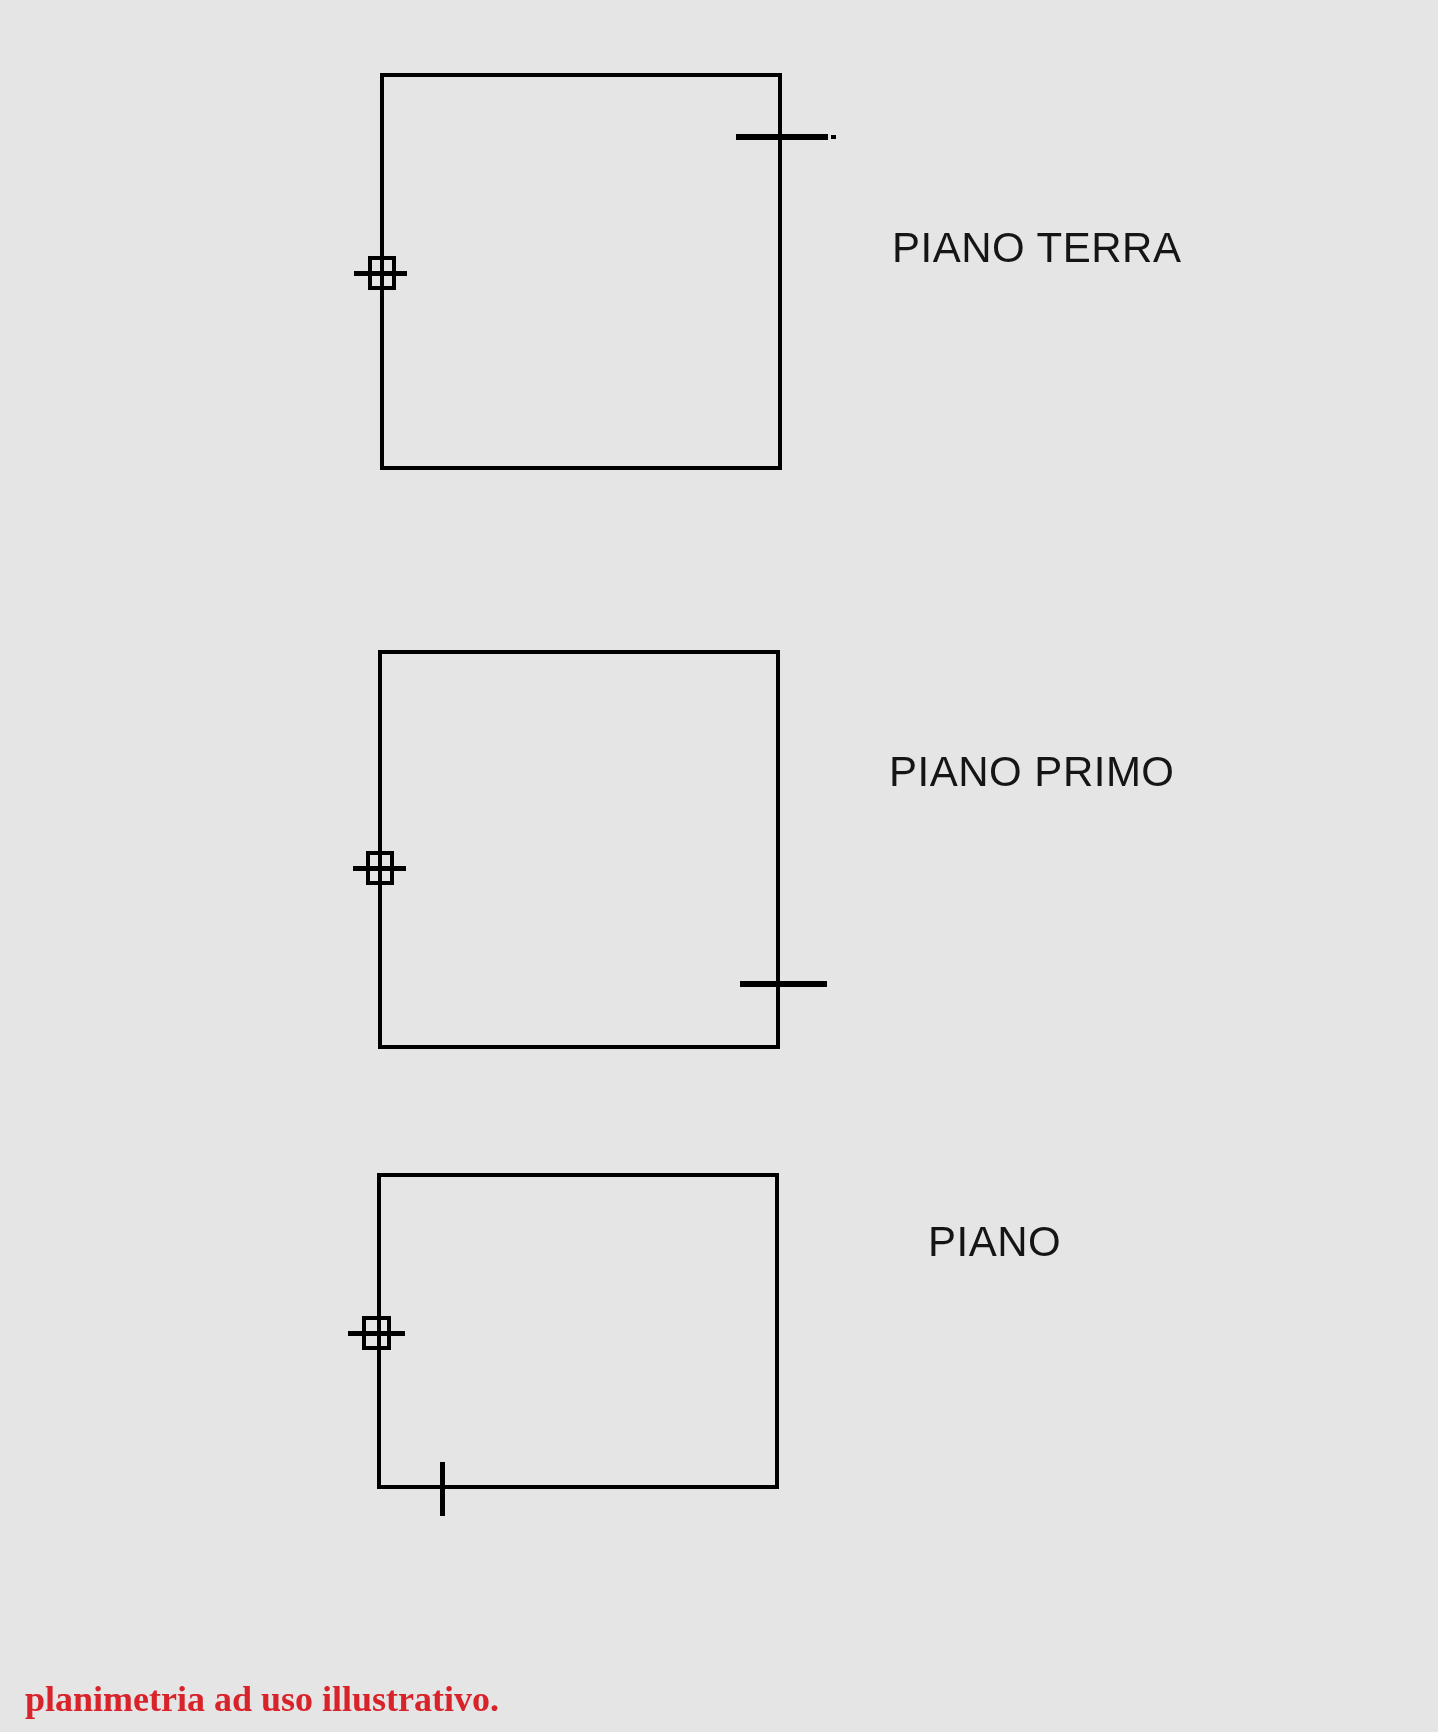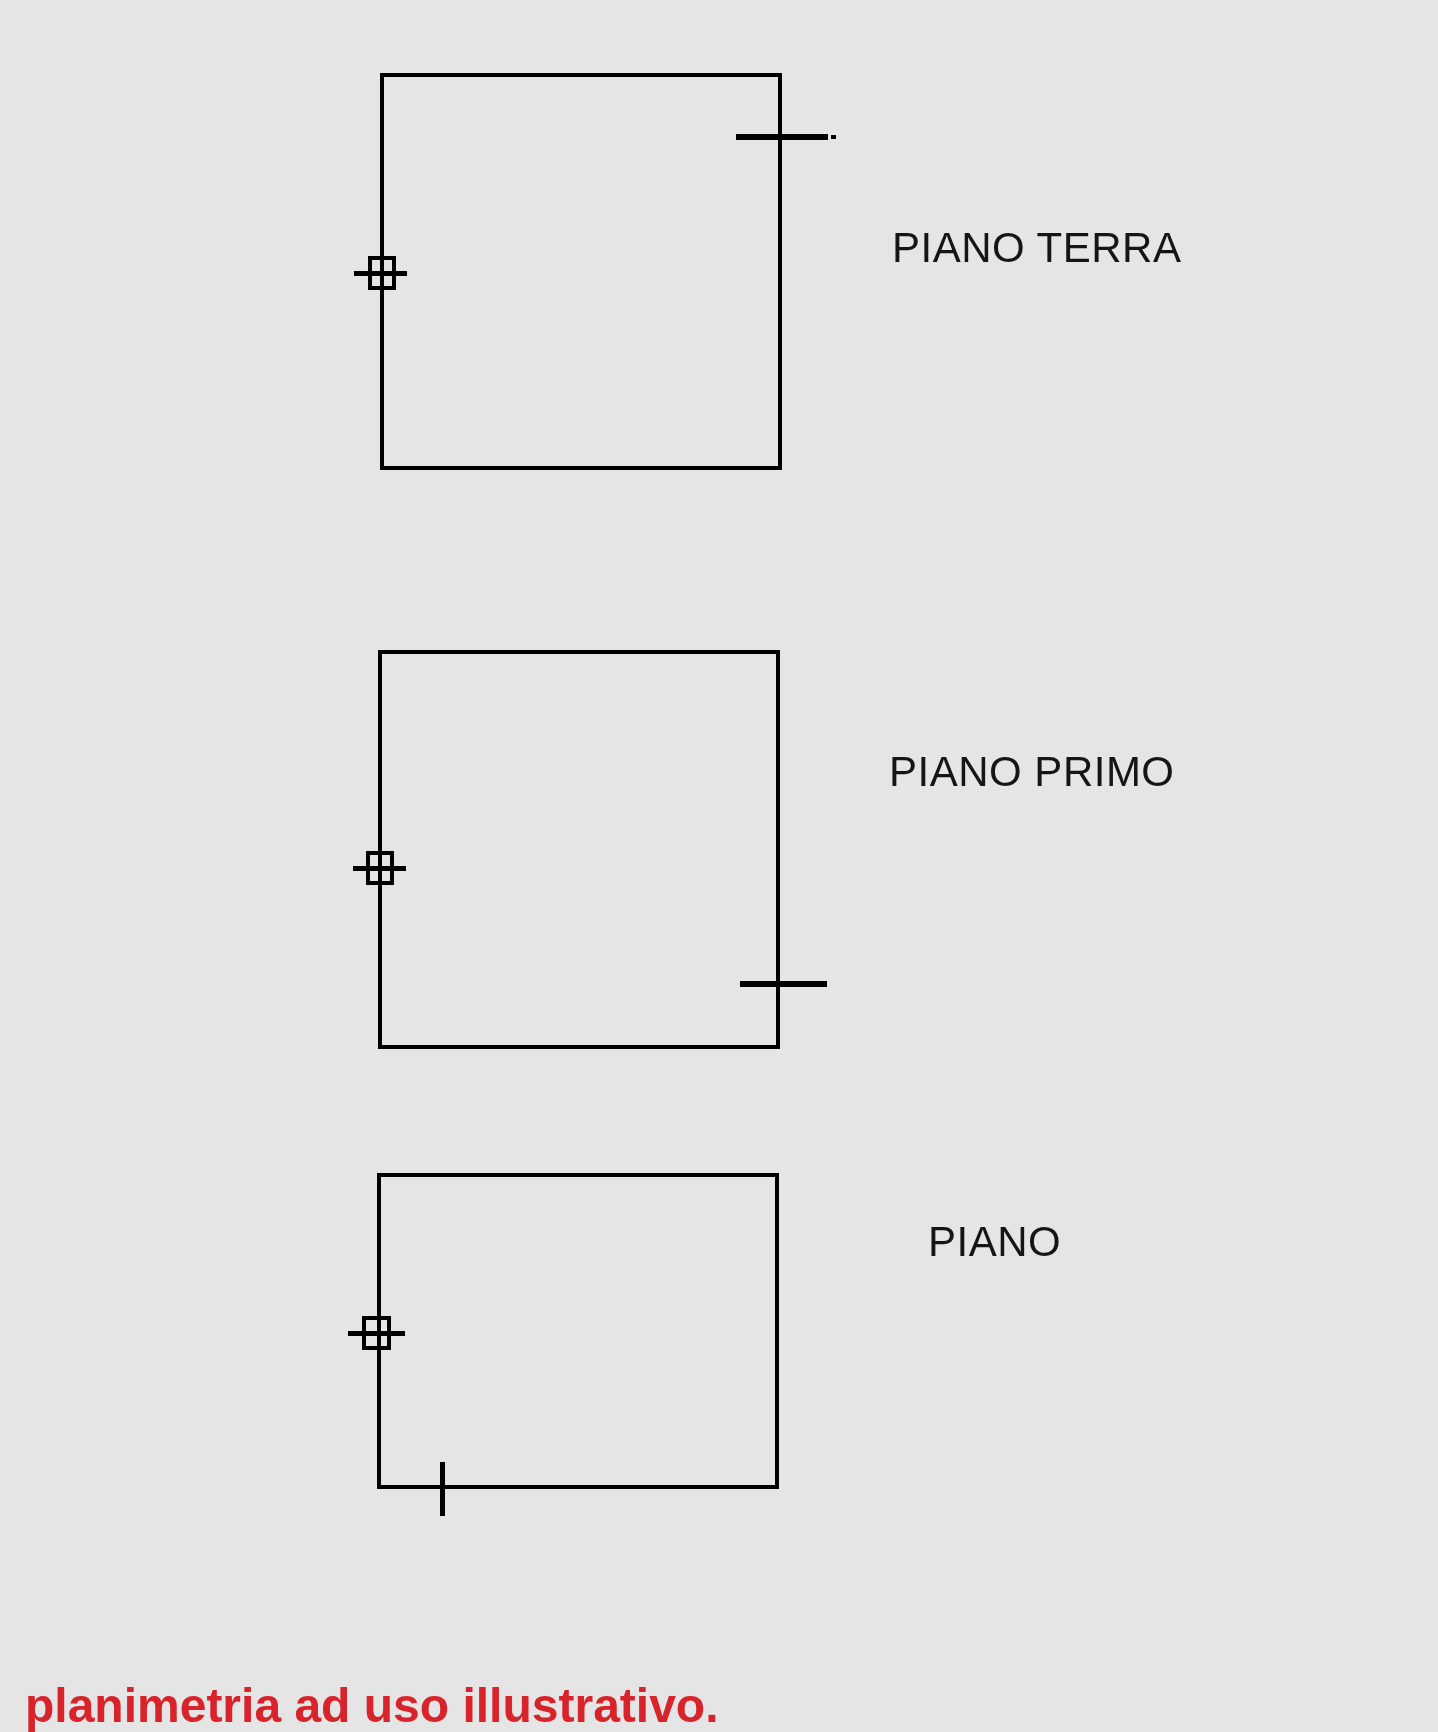--- a/index.html
+++ b/index.html
@@ -74,24 +74,25 @@
   }
   .label-terra { left: 892px; top: 224px; }
   .label-primo { left: 889px; top: 748px; }
   .label-semi  { left: 880px; top: 1218px; margin-left: 48px; }
 
   
   .disclaimer {
     position: absolute;
     left: 25px;
     top: 1678px;
-    font-size: 48px;
+    font-size: 36px;
     font-weight: bold;
     color: #d8232a;
     white-space: nowrap;
+    font-family: Liberation Serif, serif;
   }
 </style>
 </head>
 <body>
 
 <div class="canvas">
 
   <div class="outline outline-terra"></div>
   <div class="tick tick-terra"></div>
   <div class="tick-end-dot"></div>

